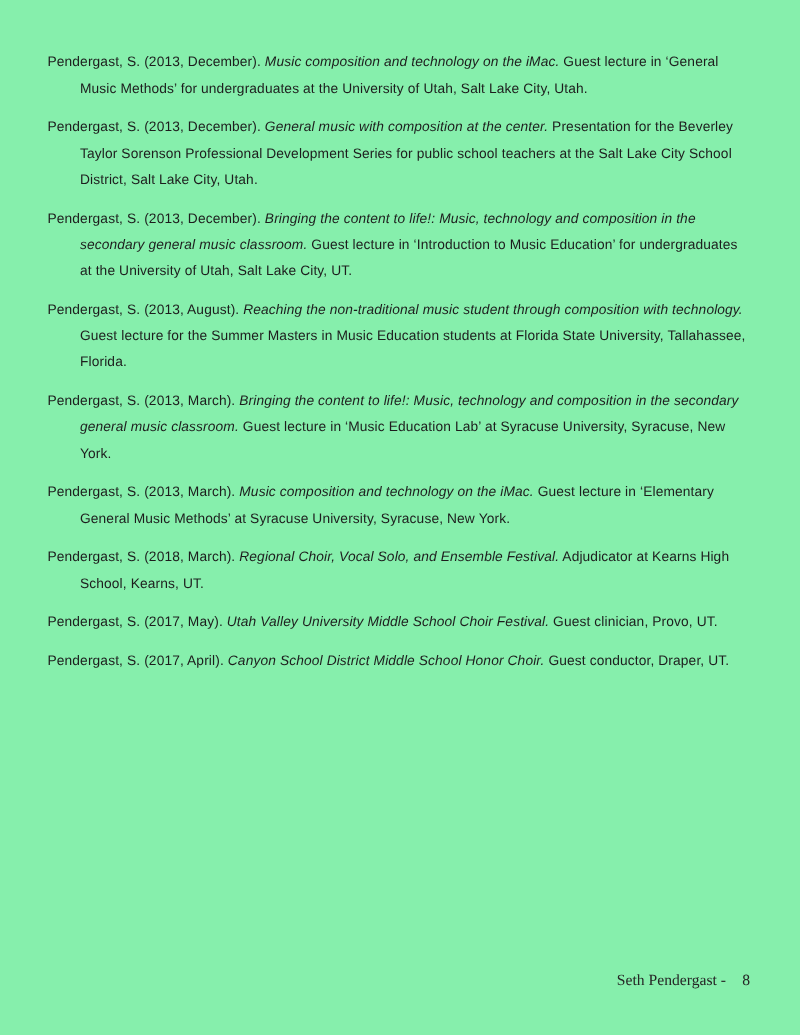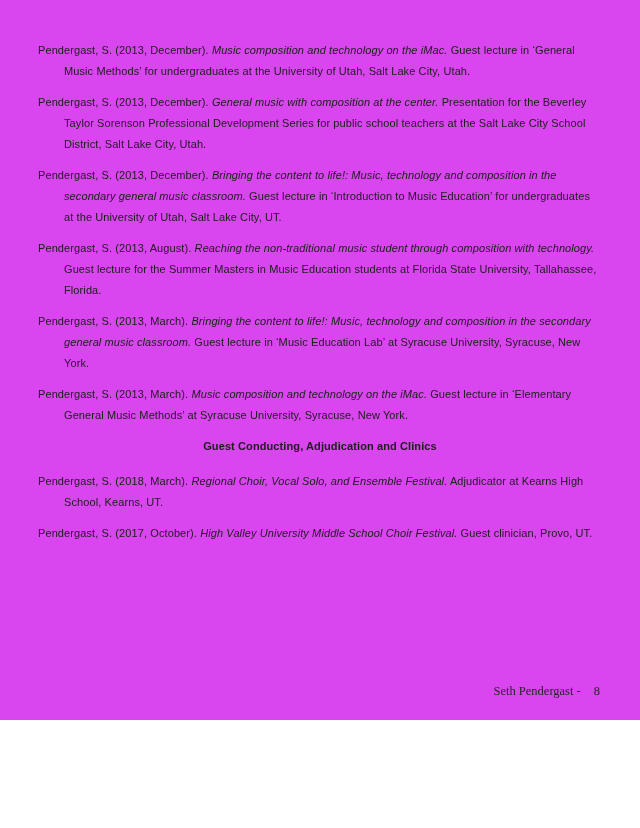--- a/index.html
+++ b/index.html
@@ -3,22 +3,22 @@
 <meta charset="utf-8">
 <style>
   html, body {
     margin: 0;
     padding: 0;
     background: #ffffff;
   }
   .page {
     position: relative;
     width: 640px;
-    height: 720px;
-    background: #d946ef;
+    height: 828px;
+    background: #86efac;
     overflow: hidden;
     font-family: "Liberation Sans", "DejaVu Sans", sans-serif;
   }
   .content {
     padding: 40px 38px 0 38px;
   }
   p.cite {
     margin: 0 0 10px 0;
     padding-left: 26px;
     text-indent: -26px;
@@ -35,21 +35,21 @@
     font-size: 11px;
     line-height: 21px;
     font-weight: 700;
     text-align: center;
     color: #1d1d1d;
     letter-spacing: 0.1px;
   }
   .footer {
     position: absolute;
     right: 40px;
-    bottom: 21px;
+    bottom: 36px;
     font-family: "Liberation Serif", "DejaVu Serif", serif;
     font-size: 12.5px;
     line-height: 16px;
     color: #262626;
   }
   .footer .pgnum {
     display: inline-block;
     margin-left: 13px;
   }
 </style>
@@ -67,27 +67,27 @@
       <p class="cite"><span>Pendergast, S. (2013, December). </span><span class="it">Bringing the content to life!: Music, technology and composition in the secondary general music classroom.</span><span> Guest lecture in ‘Introduction to Music Education’ for undergraduates at the University of Utah, Salt Lake City, UT.</span></p>
 
       <p class="cite"><span>Pendergast, S. (2013, August). </span><span class="it">Reaching the non-traditional music student through composition with technology.</span><span> Guest lecture for the Summer Masters in Music Education students at Florida State University, Tallahassee, Florida.</span></p>
 
       <p class="cite"><span>Pendergast, S. (2013, March). </span><span class="it">Bringing the content to life!: Music, technology and composition in the secondary general music classroom.</span><span> Guest lecture in ‘Music Education Lab’ at Syracuse University, Syracuse, New York.</span></p>
 
       <p class="cite"><span>Pendergast, S. (2013, March). </span><span class="it">Music composition and technology on the iMac.</span><span> Guest lecture in ‘Elementary General Music Methods’ at Syracuse University, Syracuse, New York.</span></p>
     </div>
 
     <div>
-      <h2 class="section-heading">Guest Conducting, Adjudication and Clinics</h2>
 
 
       <p class="cite"><span>Pendergast, S. (2018, March). </span><span class="it">Regional Choir, Vocal Solo, and Ensemble Festival.</span><span> Adjudicator at Kearns High School, Kearns, UT.</span></p>
 
-      <p class="cite"><span>Pendergast, S. (2017, October). </span><span class="it">High Valley University Middle School Choir Festival.</span><span> Guest clinician, Provo, UT.</span></p>
+      <p class="cite"><span>Pendergast, S. (2017, May). </span><span class="it">Utah Valley University Middle School Choir Festival.</span><span> Guest clinician, Provo, UT.</span></p>
 
+      <p class="cite"><span>Pendergast, S. (2017, April). </span><span class="it">Canyon School District Middle School Honor Choir.</span><span> Guest conductor, Draper, UT.</span></p>
 
 
     </div>
 
   </div>
 
   <div class="footer">
     <span>Seth Pendergast -</span><span class="pgnum">8</span>
   </div>
 </div>

